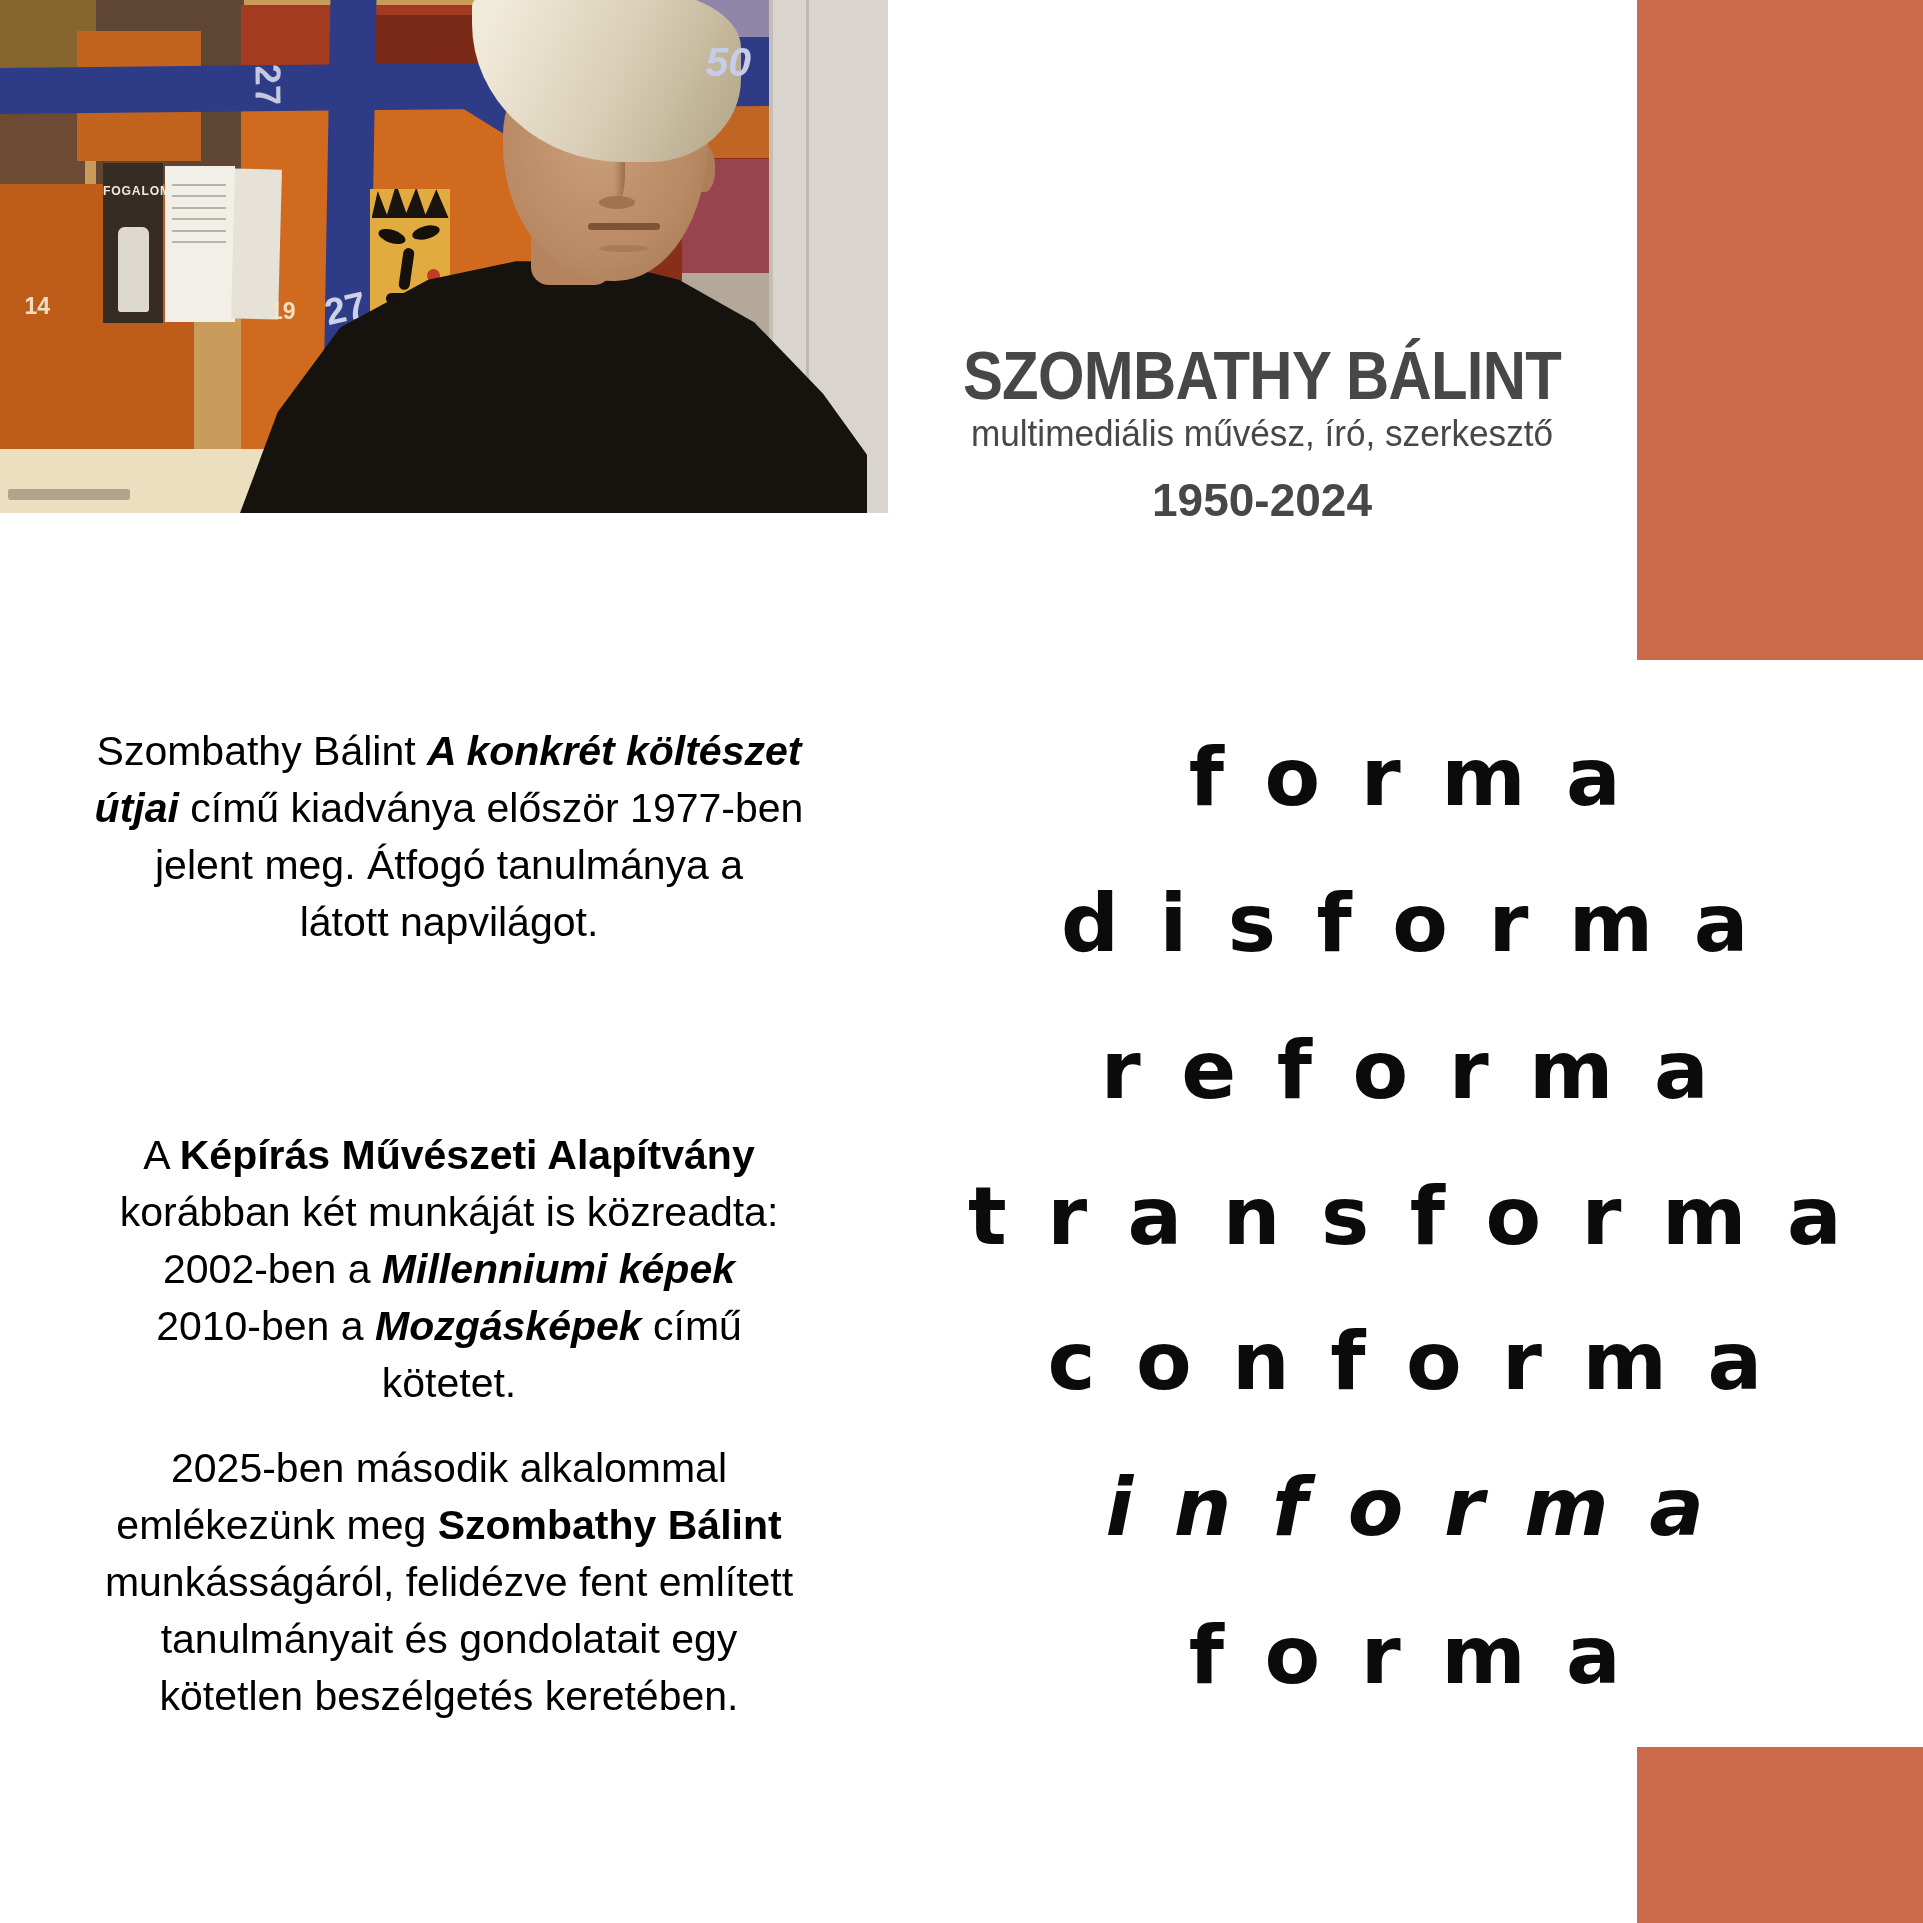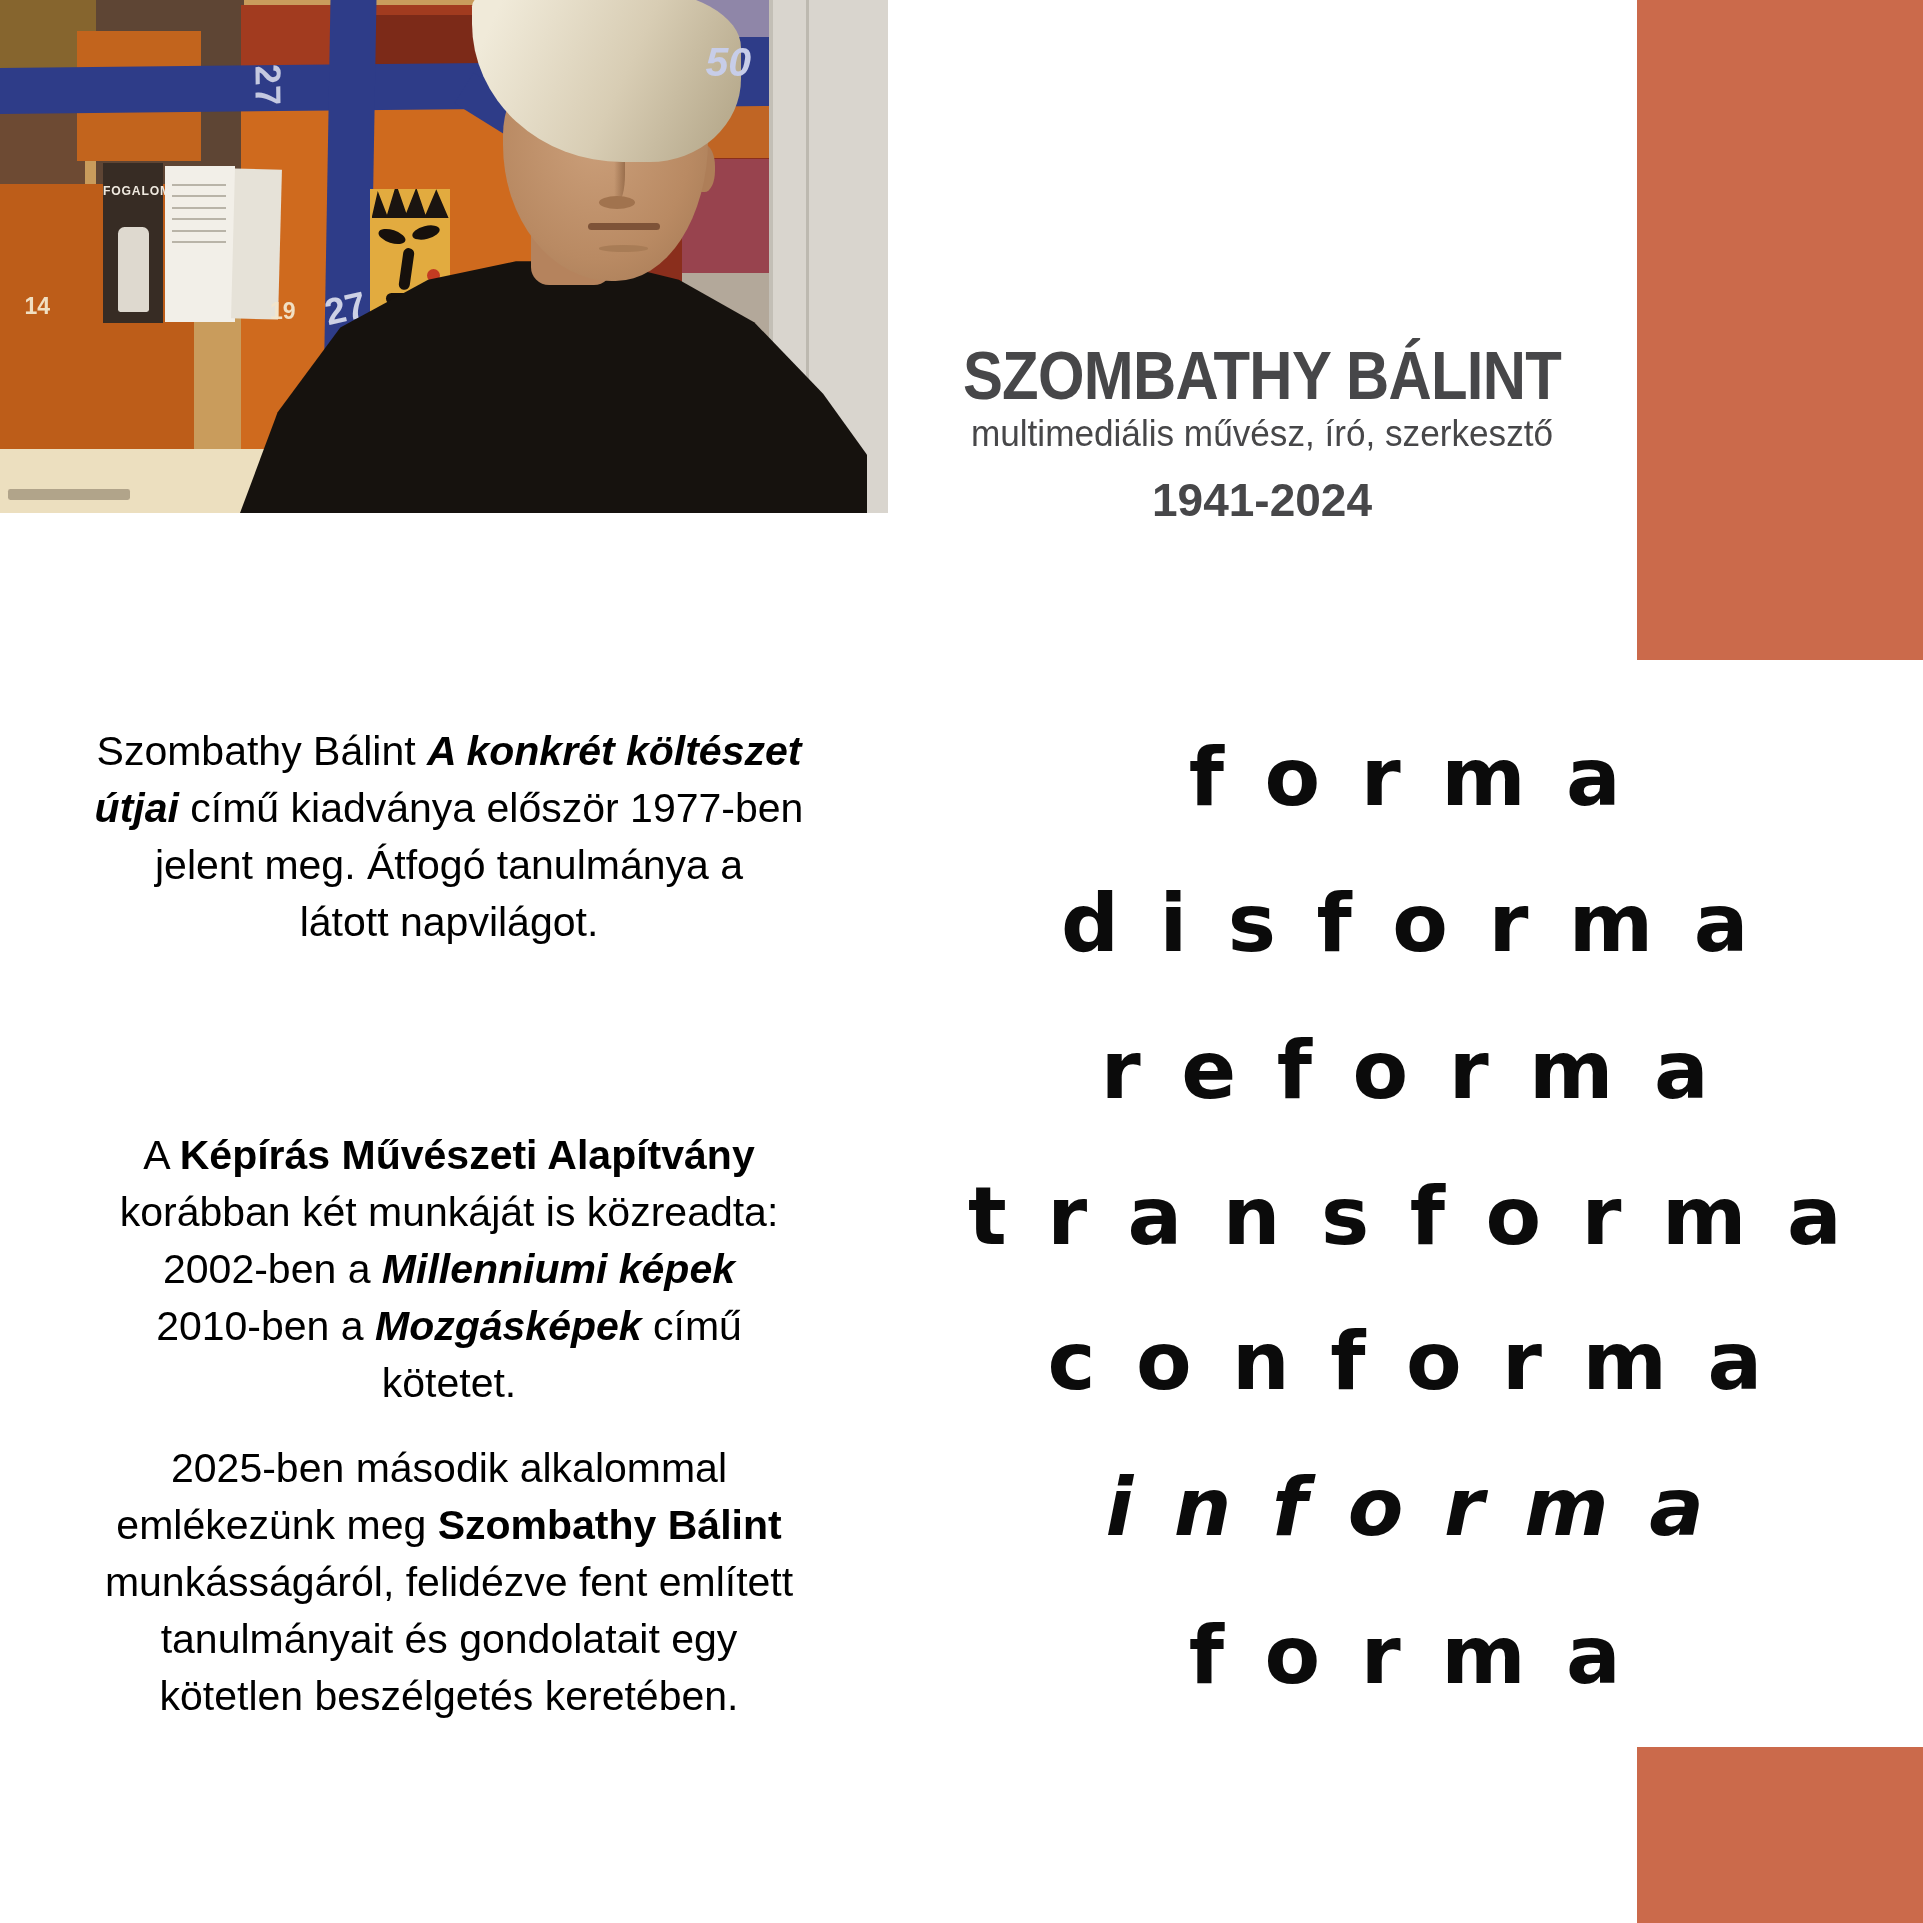--- a/index.html
+++ b/index.html
@@ -141,21 +141,21 @@
                 background:linear-gradient(115deg,#f0ead9 10%,#d8cdb4 55%,#b9ac8f 90%);
                 border-radius:14% 40% 34% 56% / 10% 34% 48% 80%;"></div>
   </div>
 
   <div class="accent top"></div>
   <div class="accent bottom"></div>
 
   <div class="titlebox">
     <h1>SZOMBATHY BÁLINT</h1>
     <div class="subtitle">multimediális művész, író, szerkesztő</div>
-    <div class="years">1941-2024</div>
+    <div class="years">1950-2024</div>
   </div>
 
   <div>
     <div class="para p1">
         <div class="tline"><span>Szombathy Bálint </span><span class="bi">A konkrét költészet</span></div>
         <div class="tline"><span class="bi">útjai</span><span> című kiadványa először 1977-ben</span></div>
         <div class="tline"><span>jelent meg. Átfogó tanulmánya a</span></div>
         <div class="tline"><span>látott napvilágot.</span></div>
       </div>
     <div class="para p2">

